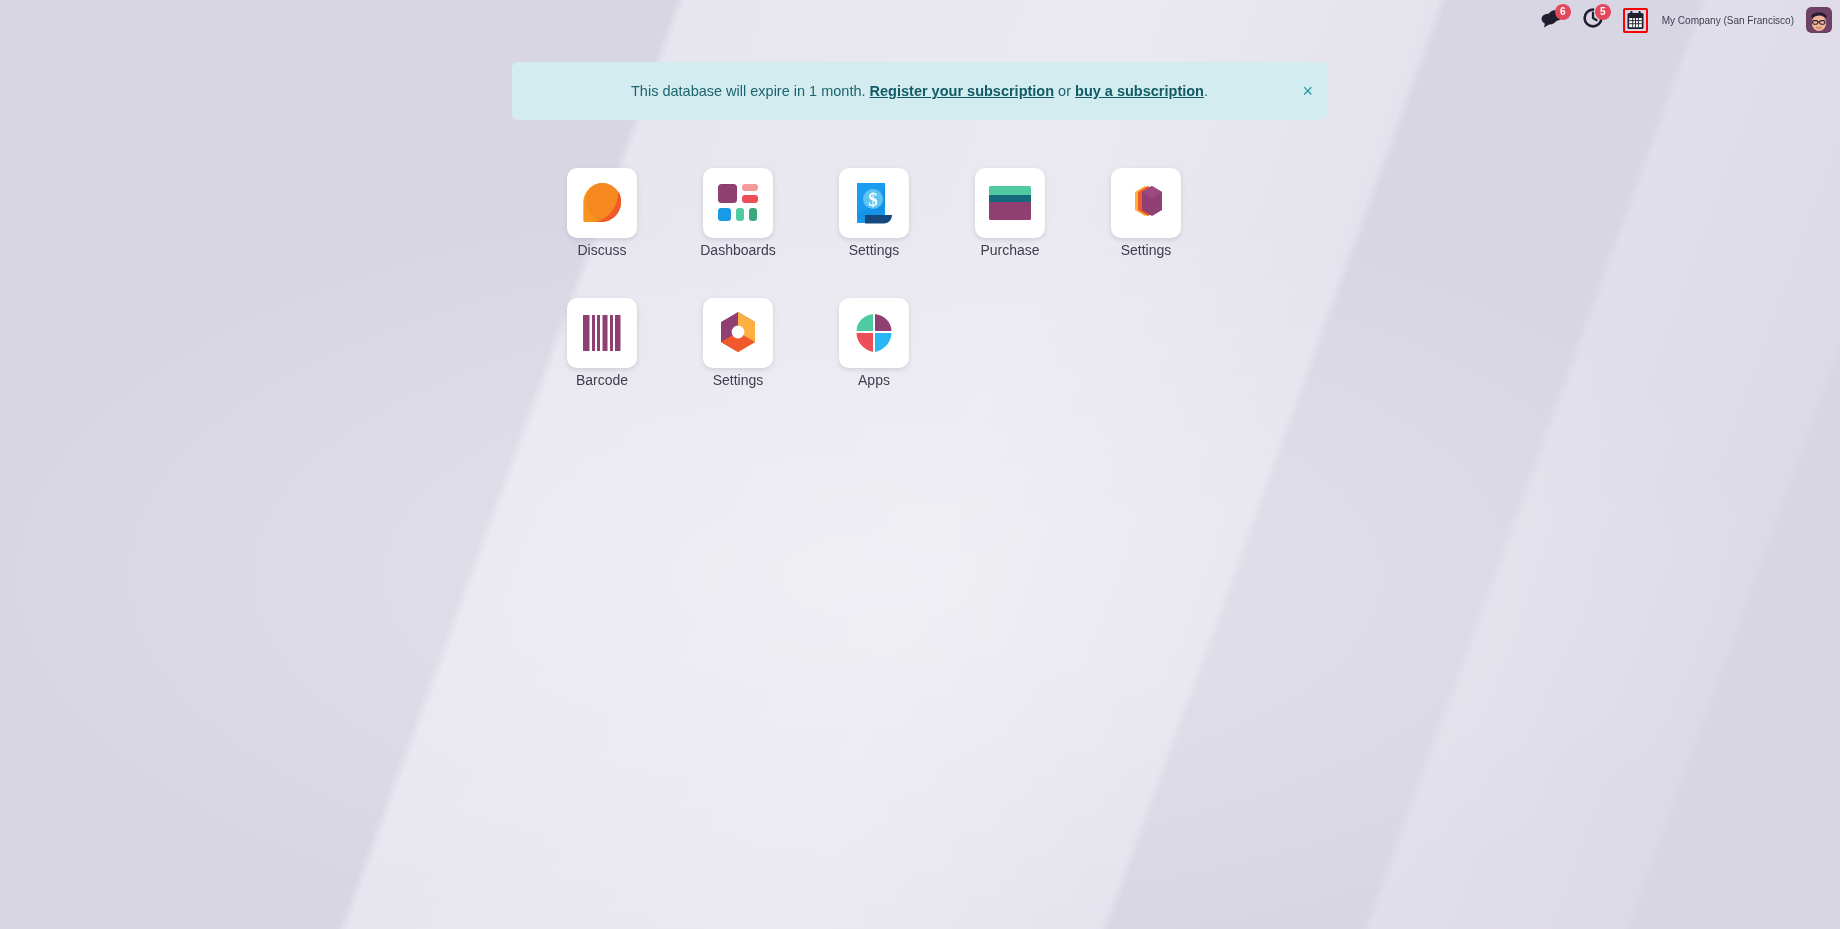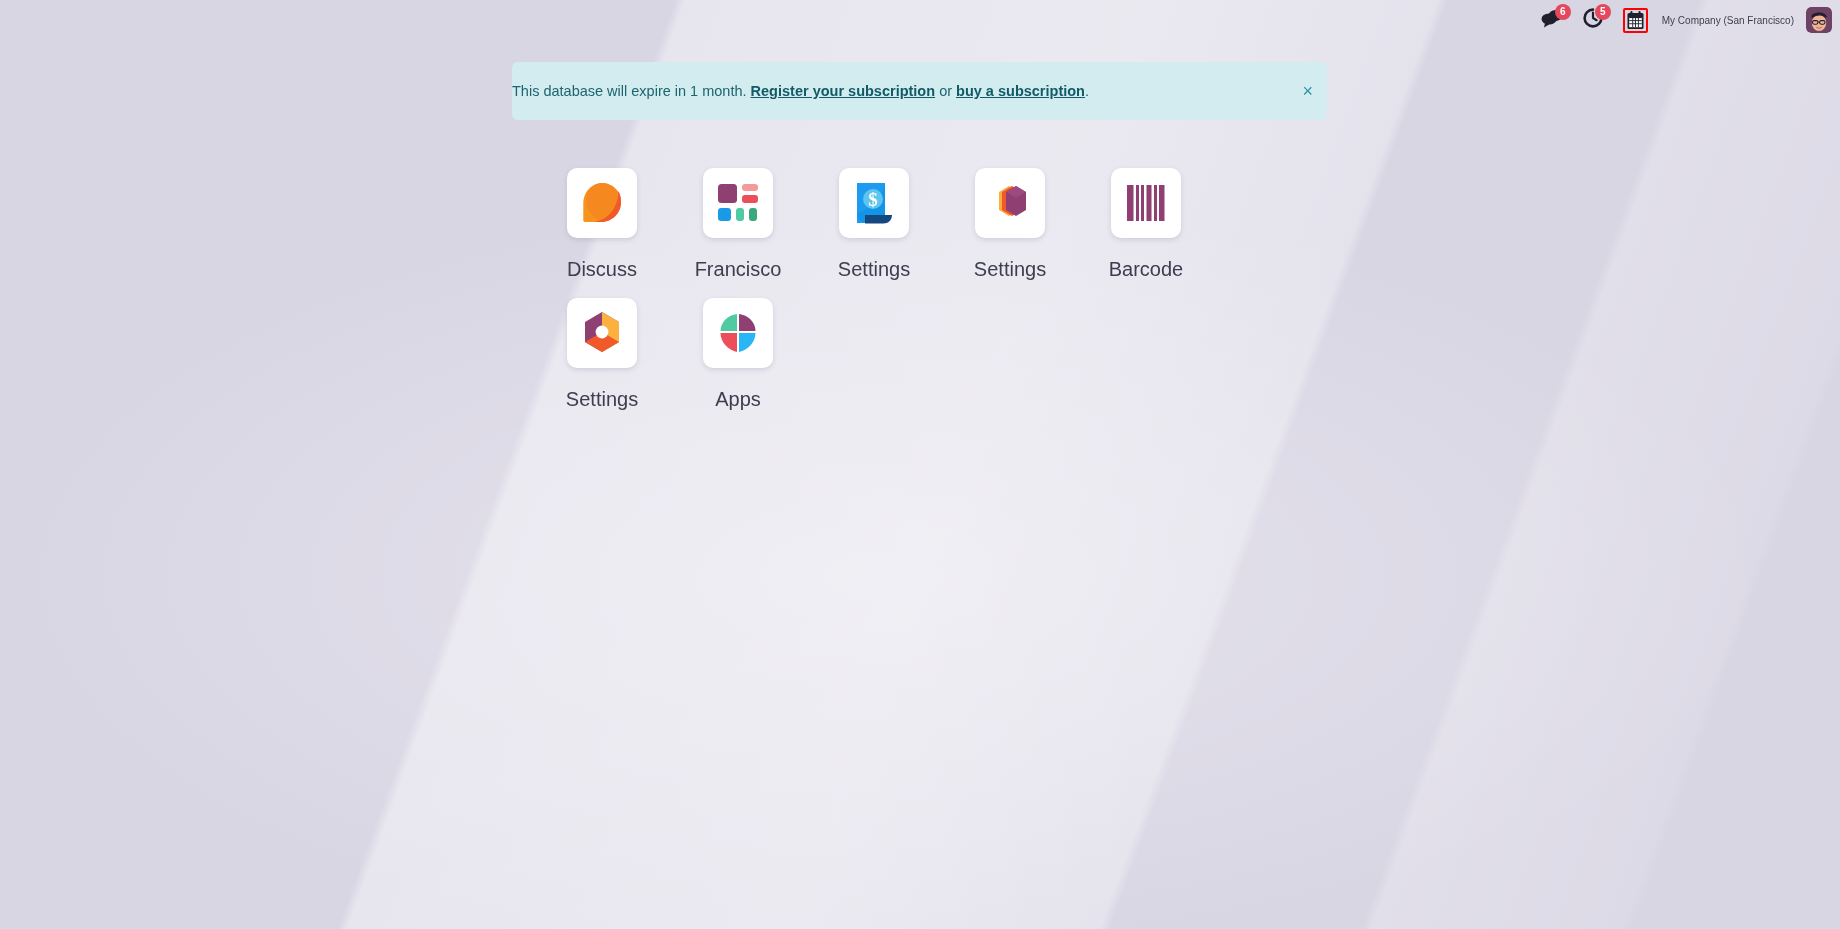--- a/index.html
+++ b/index.html
@@ -115,20 +115,21 @@
   #expiration-banner {
     position: absolute;
     top: 62px;
     left: 512px;
     width: 815px;
     height: 58px;
     background: #d3ecf0;
     border-radius: 6px;
     display: flex;
     align-items: center;
+    justify-content: center;
     z-index: 10;
   }
 
   #banner-message {
     font-size: 14.5px;
     color: #1c6470;
     text-align: center;
   }
 
   #banner-message a {
@@ -179,22 +180,22 @@
     border-radius: 10px;
     box-shadow: 0 2px 5px rgba(80,70,110,0.16);
     display: flex;
     align-items: center;
     justify-content: center;
   }
 
   .app-icon-card svg { display: block; }
 
   .app-label {
-    margin-top: 20px;
-    font-size: 20px;
+    margin-top: 4px;
+    font-size: 14px;
     color: #3c3e4e;
     text-align: left;
     white-space: nowrap;
   }
 </style>
 </head>
 <body>
 
 <div id="app-root">
 
@@ -286,37 +287,48 @@
       <div class="app-icon-card">
         <svg width="46" height="46" viewBox="0 0 46 46">
           <rect x="3" y="4" width="19" height="19" rx="3.5" fill="#8f3f72"></rect>
           <rect x="27" y="4" width="16" height="7" rx="3" fill="#f59a9a"></rect>
           <rect x="27" y="15" width="16" height="8" rx="3" fill="#ec4f5a"></rect>
           <rect x="3" y="28" width="13" height="13" rx="3.2" fill="#1a9ae6"></rect>
           <rect x="21" y="28" width="8" height="13" rx="3" fill="#4fcaa2"></rect>
           <rect x="34" y="28" width="8" height="13" rx="3" fill="#3aa87d"></rect>
         </svg>
       </div>
-      <div class="app-label">Francisco</div>
+      <div class="app-label">Dashboards</div>
     </div>
 
 
     <div class="app-item">
       <div class="app-icon-card">
         <svg width="44" height="46" viewBox="0 0 44 46">
           <path d="M5 3 L33 3 L33 35 L13 35 L13 43 L5 43 Z" fill="#1d9bf0"></path>
           <path d="M33 3 L33 35 L13 35 L13 43 C8 41 5 38 5 33 C18 30 30 19 33 3 Z" fill="#0d8ee0" opacity="0.55"></path>
           <path d="M13 35 L40 35 C40 40 36 43.5 31.5 43.5 L13 43.5 Z" fill="#14487f"></path>
           <circle cx="21" cy="19" r="10" fill="#5ec4f0"></circle>
           <text x="21" y="26" font-family="Liberation Serif, serif" font-size="19" font-weight="bold" fill="#ffffff" text-anchor="middle">$</text>
         </svg>
       </div>
       <div class="app-label">Settings</div>
     </div>
 
+    <div class="app-item">
+      <div class="app-icon-card">
+        <svg width="46" height="38" viewBox="0 0 46 38">
+          <rect x="2" y="2" width="42" height="9" rx="1.5" fill="#4fcaa2"></rect>
+          <rect x="2" y="11" width="42" height="7" fill="#15697d"></rect>
+          <rect x="2" y="18" width="42" height="18" rx="1.5" fill="#8f3f72"></rect>
+          <rect x="2" y="18" width="42" height="4" fill="#8f3f72"></rect>
+        </svg>
+      </div>
+      <div class="app-label">Purchase</div>
+    </div>
 
     <div class="app-item">
       <div class="app-icon-card">
         <svg width="44" height="46" viewBox="0 0 44 46">
           <path d="M11 12 L21 6 L31 12 L31 30 L21 36 L11 30 Z" fill="#fbb040"></path>
           <path d="M14 12 L24 6 L34 12 L34 30 L24 36 L14 30 Z" fill="#f1592a"></path>
           <path d="M18 12 L28 6 L38 12 L38 30 L28 36 L18 30 Z" fill="#8f3f72"></path>
           <path d="M18 12 L28 6 L38 12 L28 18 Z" fill="#9d4a80"></path>
         </svg>
       </div>

